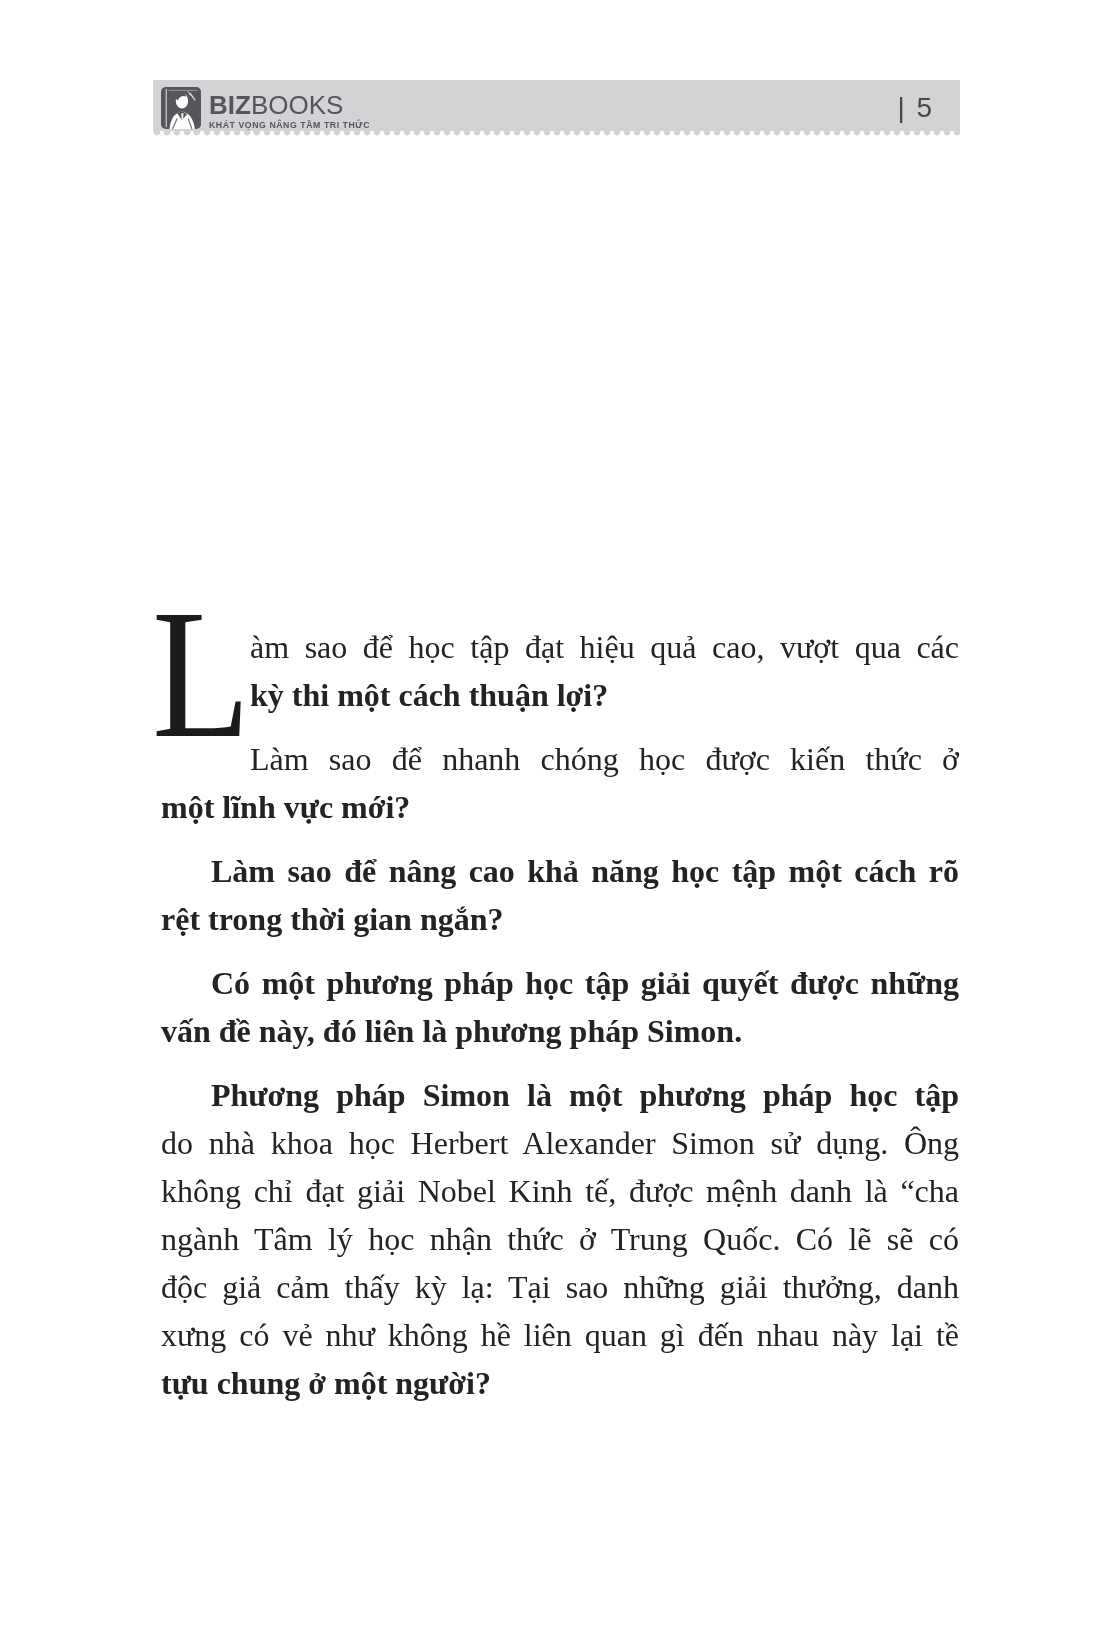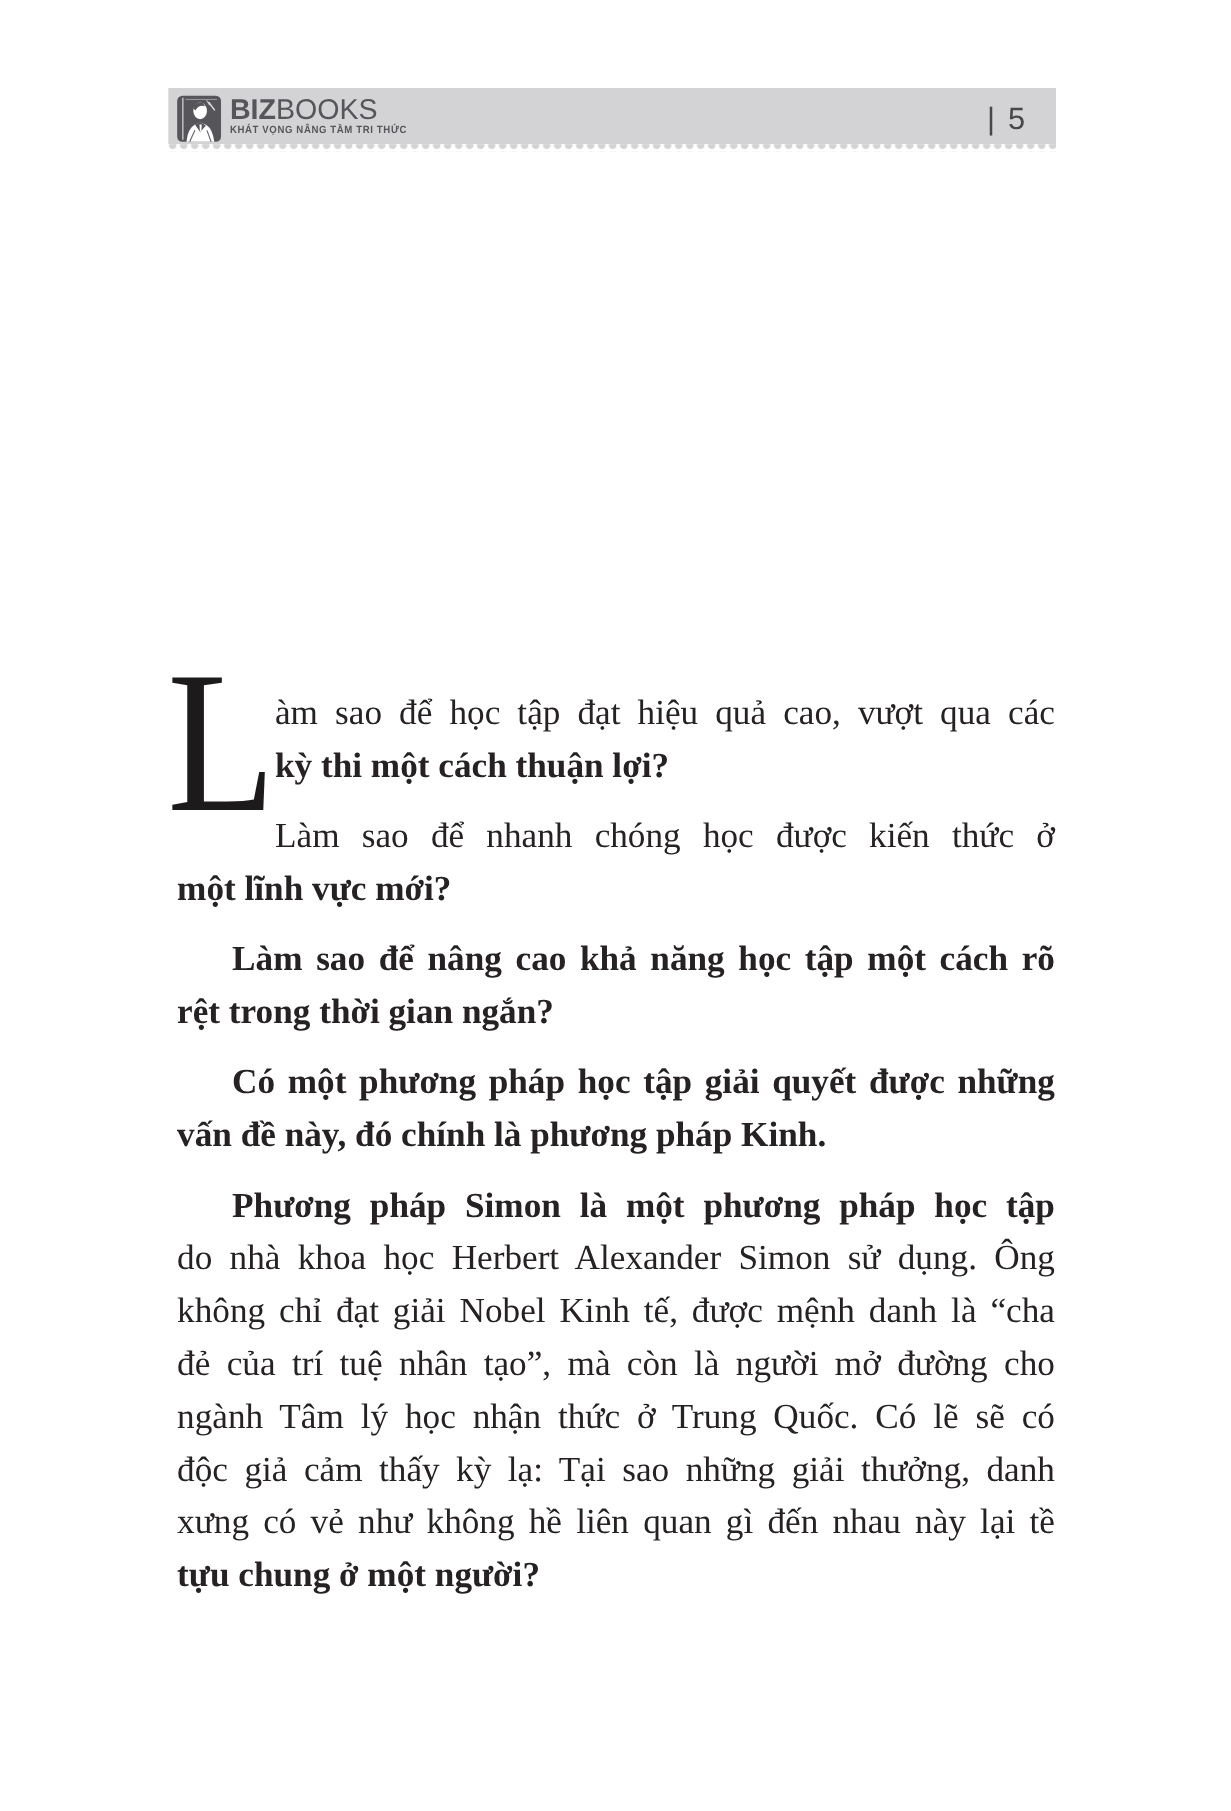--- a/index.html
+++ b/index.html
@@ -18,21 +18,21 @@
     display:flex;align-items:center;justify-content:space-between;
     box-sizing:border-box;
     padding:0 26px 0 8px;
   }
   .perforation{
     position:absolute;left:153px;top:131px;width:807px;height:7px;
     background-image:radial-gradient(circle at 4px 1px, #d3d3d5 3.1px, rgba(0,0,0,0) 3.8px);
     background-size:10px 7px;
     background-repeat:repeat-x;
   }
-  .logo{display:flex;align-items:flex-start;gap:8px;}
+  .logo{display:flex;align-items:flex-end;gap:8px;}
   .logo-icon{display:block;width:40px;height:44px;margin-top:5px;}
   .brand-block{display:flex;flex-direction:column;justify-content:center;margin-top:6px;}
   .brand{
     font-family:"Liberation Sans", sans-serif;
     font-size:26px;line-height:24px;color:#55555a;
     letter-spacing:0px;white-space:nowrap;
   }
   .brand .biz{font-weight:bold;}
   .brand .books{font-weight:normal;}
   .tagline{
@@ -135,28 +135,27 @@
       <div class="ln ln-last">một lĩnh vực mới?</div>
     </div>
 
     <div class="para">
       <div class="ln indent">Làm sao để nâng cao khả năng học tập một cách rõ</div>
       <div class="ln ln-last">rệt trong thời gian ngắn?</div>
     </div>
 
     <div class="para">
       <div class="ln indent">Có một phương pháp học tập giải quyết được những</div>
-      <div class="ln ln-last">vấn đề này, đó chính là phương pháp Kinh.</div>
+      <div class="ln ln-last">vấn đề này, đó liên là phương pháp Simon.</div>
     </div>
 
     <div class="para">
       <div class="ln indent">Phương pháp Simon là một phương pháp học tập</div>
       <div class="ln">do nhà khoa học Herbert Alexander Simon sử dụng. Ông</div>
       <div class="ln">không chỉ đạt giải Nobel Kinh tế, được mệnh danh là “cha</div>
-      <div class="ln">đẻ của trí tuệ nhân tạo”, mà còn là người mở đường cho</div>
       <div class="ln">ngành Tâm lý học nhận thức ở Trung Quốc. Có lẽ sẽ có</div>
       <div class="ln">độc giả cảm thấy kỳ lạ: Tại sao những giải thưởng, danh</div>
       <div class="ln">xưng có vẻ như không hề liên quan gì đến nhau này lại tề</div>
       <div class="ln ln-last">tựu chung ở một người?</div>
     </div>
   </main>
 
 </div>
 
 </body></html>

